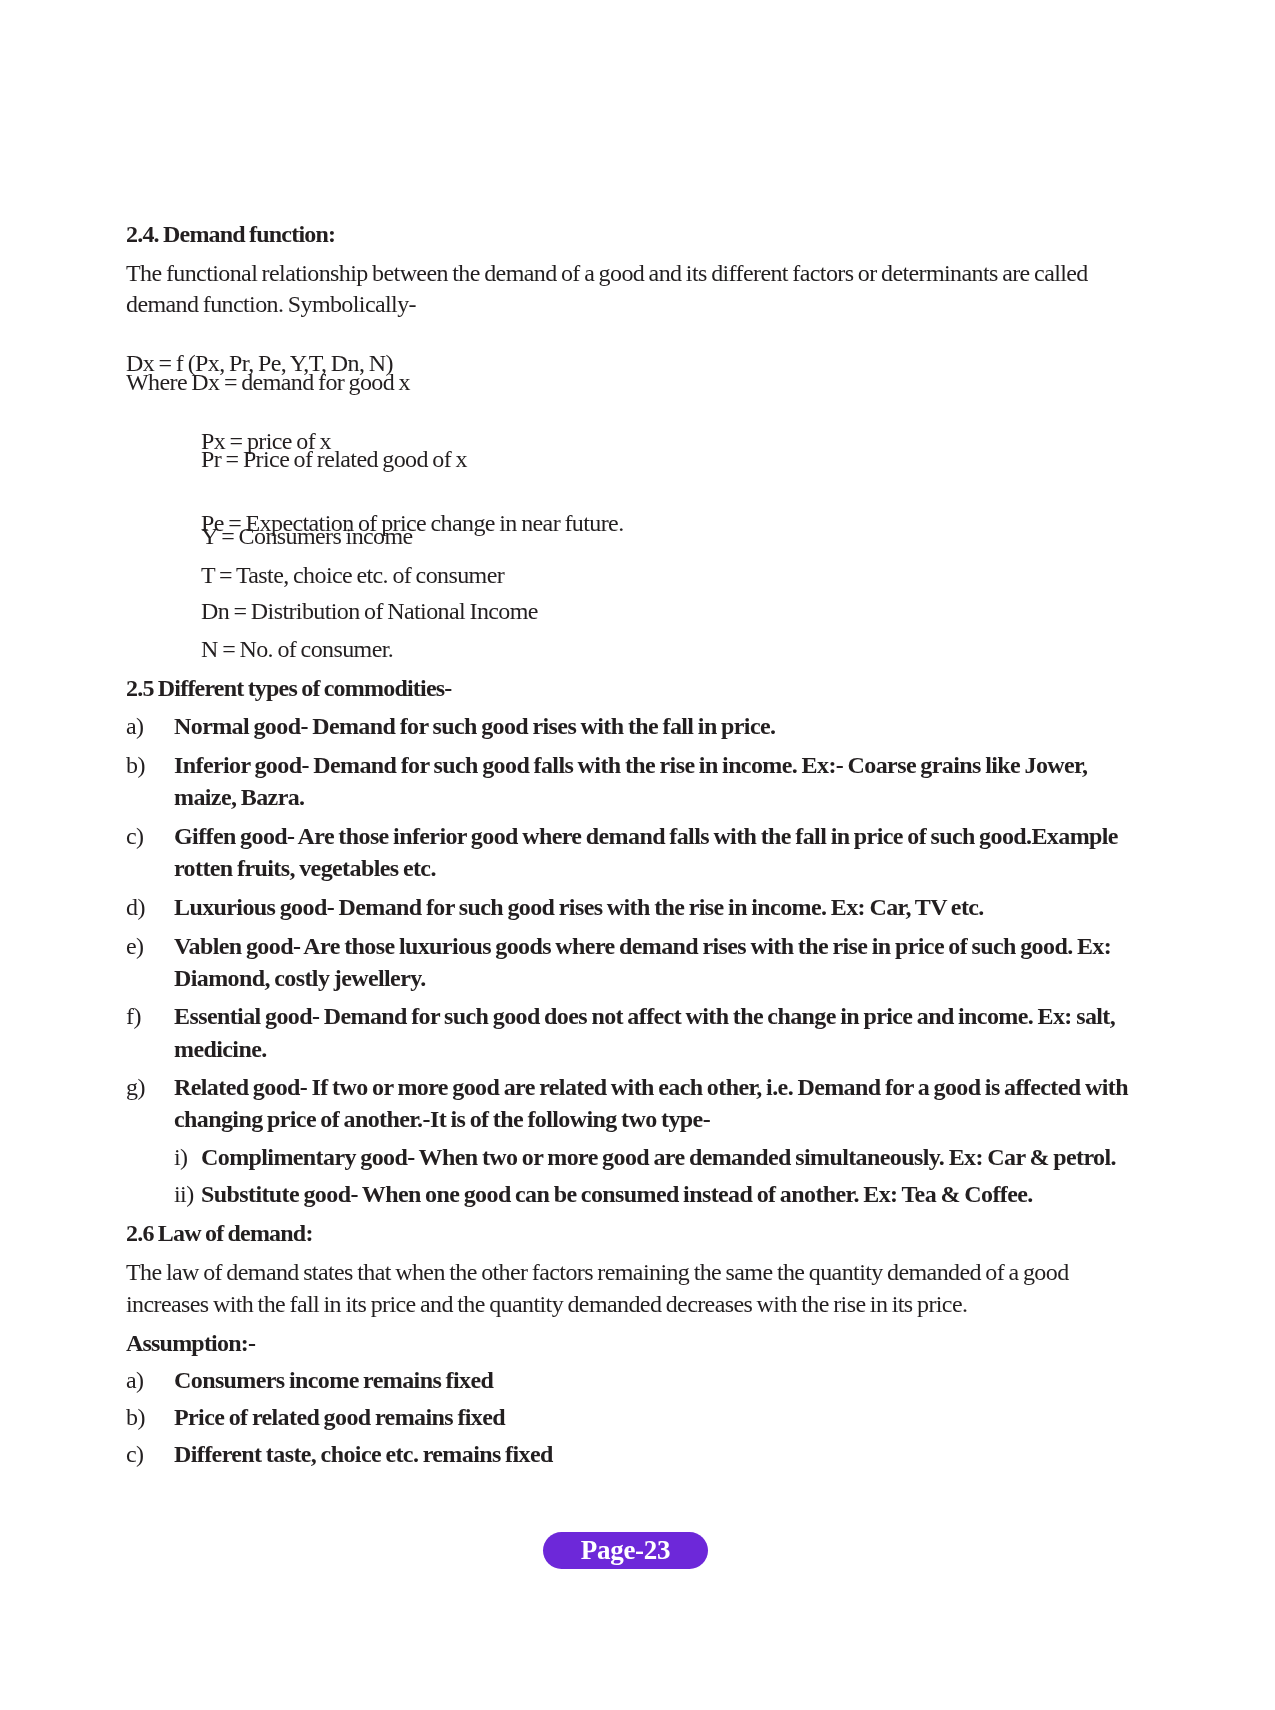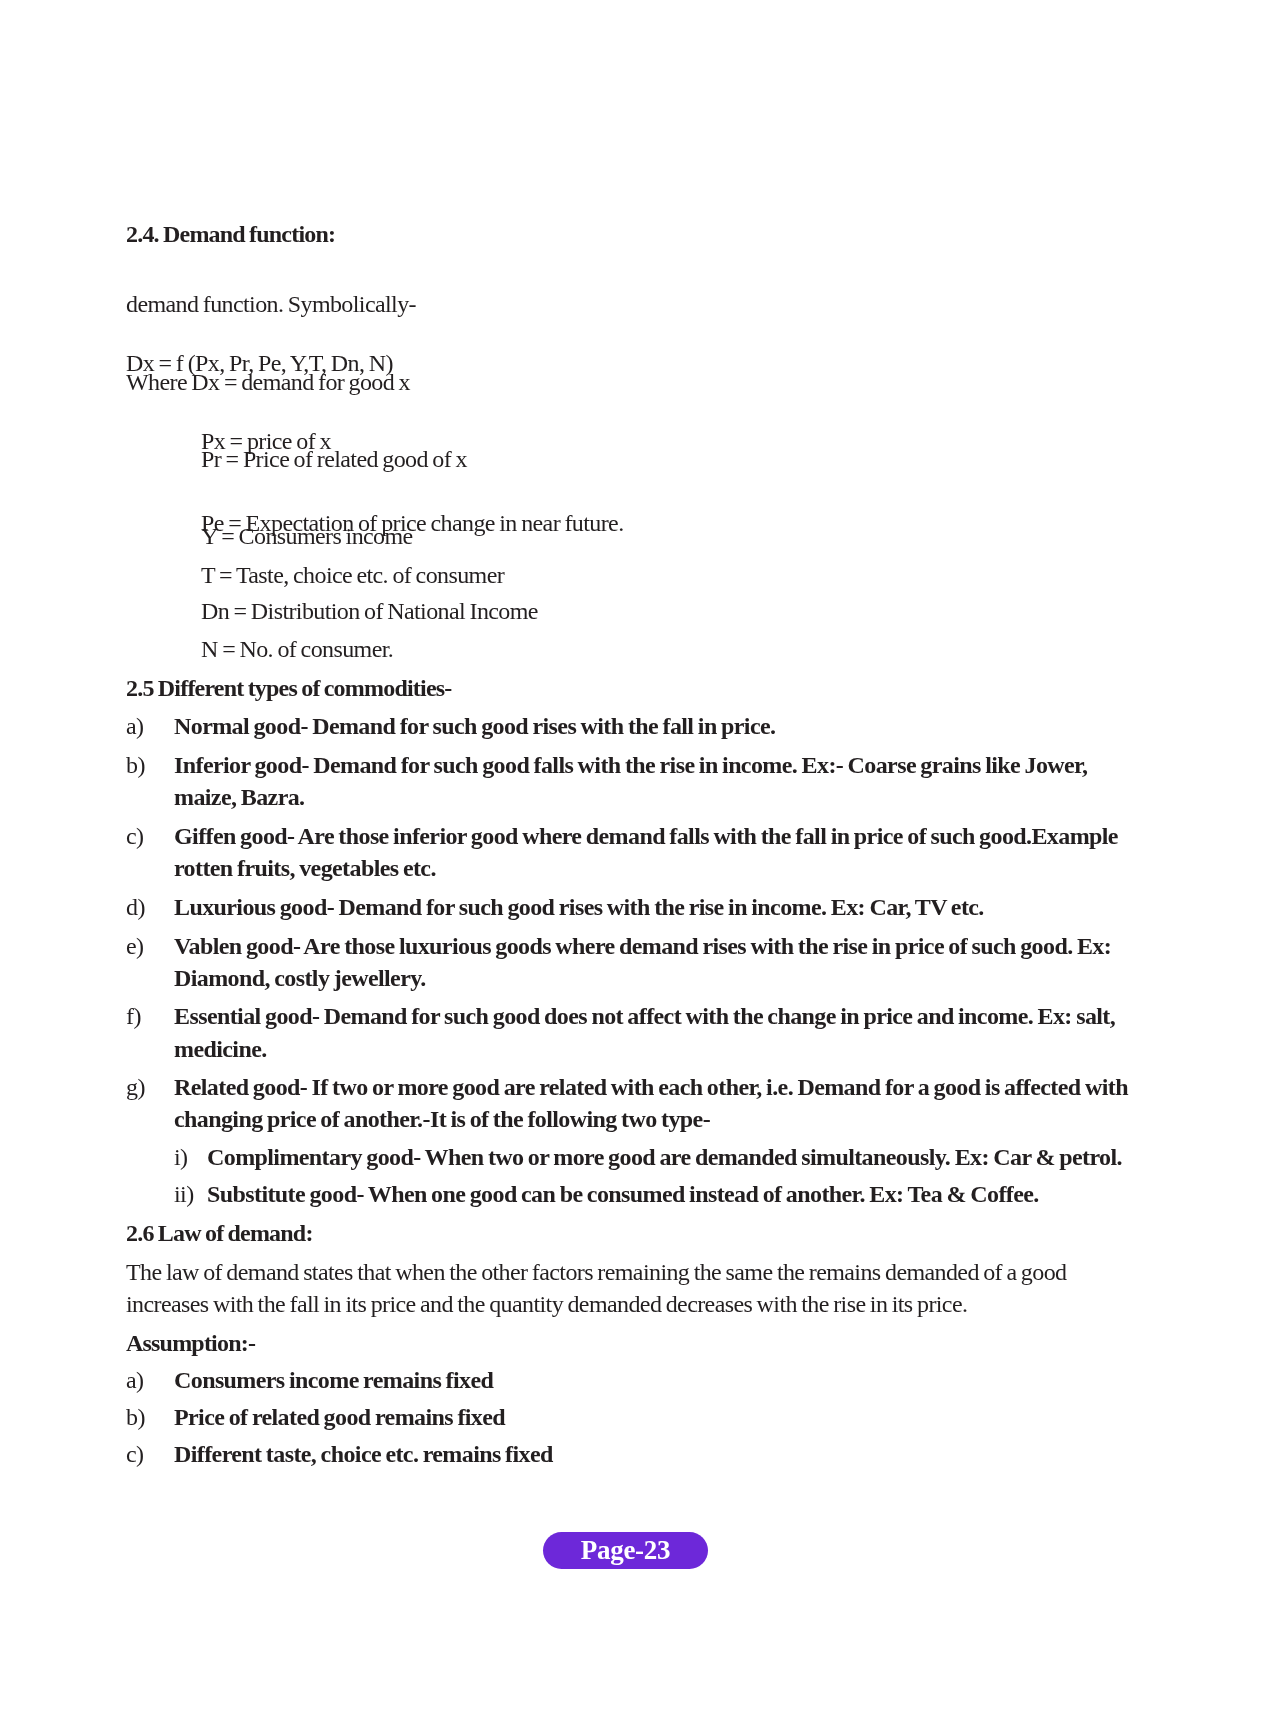--- a/index.html
+++ b/index.html
@@ -6,31 +6,32 @@
   body { width: 1275px; height: 1710px; position: relative; overflow: hidden;
          font-family: "Liberation Serif", serif; color: #231f20; }
   .page { position: absolute; left: 0; top: 0; width: 1114px; height: 1710px; }
   .ln { position: absolute; left: 126px; font-size: 24px; line-height: 30px; white-space: nowrap;
         letter-spacing: -0.6px; word-spacing: -1px; }
   .h { font-weight: bold; font-size: 24px; letter-spacing: -0.8px; }
   .ind { left: 201px; }
   .mk { position: absolute; left: 126px; }
   .it { position: absolute; left: 174px; font-weight: bold; }
   .sub .mk { left: 174px; }
-  .sub .it { left: 201px; margin-left: 6px; }
+  .sub .it { left: 201px; }
   .pill { position: absolute; left: 543px; top: 1532px; width: 165px; height: 37px; background: #231f20;
           border-radius: 19px; color: #ffffff; font-weight: bold; font-size: 27px; text-align: center;
           line-height: 37px; font-family: "Liberation Serif", serif; letter-spacing: -0.3px; }
 </style>
 </head>
 <body>
 
 <div class="page">
 
   <div class="ln h" style="top:219px">2.4. Demand function:</div>
+  <div class="ln" style="top:258px">The functional relationship between the demand of a good and its different factors or determinants are called</div>
   <div class="ln" style="top:289px">demand  function. Symbolically-</div>
   <div class="ln" style="top:348px">Dx = f (Px, Pr, Pe, Y,T, Dn, N)</div>
   <div class="ln" style="top:367px">Where Dx = demand for good x</div>
   <div class="ln ind" style="top:426px">Px = price of x</div>
   <div class="ln ind" style="top:444px">Pr = Price of related good of x</div>
   <div class="ln ind" style="top:508px">Pe = Expectation of price change in near future.</div>
   <div class="ln ind" style="top:521px">Y = Consumers income</div>
   <div class="ln ind" style="top:560px">T = Taste, choice etc. of consumer</div>
   <div class="ln ind" style="top:596px">Dn = Distribution of National Income</div>
   <div class="ln ind" style="top:634px">N = No. of consumer.</div>
@@ -102,21 +103,21 @@
       </div>
   </div>
   <div class="sub">
     <div class="ln" style="top:1179px;left:0">
         <span class="mk">ii)</span>
         <span class="it">Substitute good- When one good can be consumed instead of another. Ex: Tea &amp; Coffee.</span>
       </div>
   </div>
 
   <div class="ln h" style="top:1218px">2.6 Law of demand:</div>
-  <div class="ln" style="top:1257px">The law of demand states that when the other factors remaining the same the remains demanded of a good</div>
+  <div class="ln" style="top:1257px">The law of demand states that when the other factors remaining the same the quantity demanded of a good</div>
   <div class="ln" style="top:1289px">increases with the fall in its price and the quantity demanded decreases with the rise in its price.</div>
   <div class="ln h" style="top:1328px">Assumption:-</div>
 
   <div>
     <div class="ln" style="top:1365px;left:0">
         <span class="mk">a)</span>
         <span class="it">Consumers income remains fixed</span>
       </div>
   </div>
   <div>

